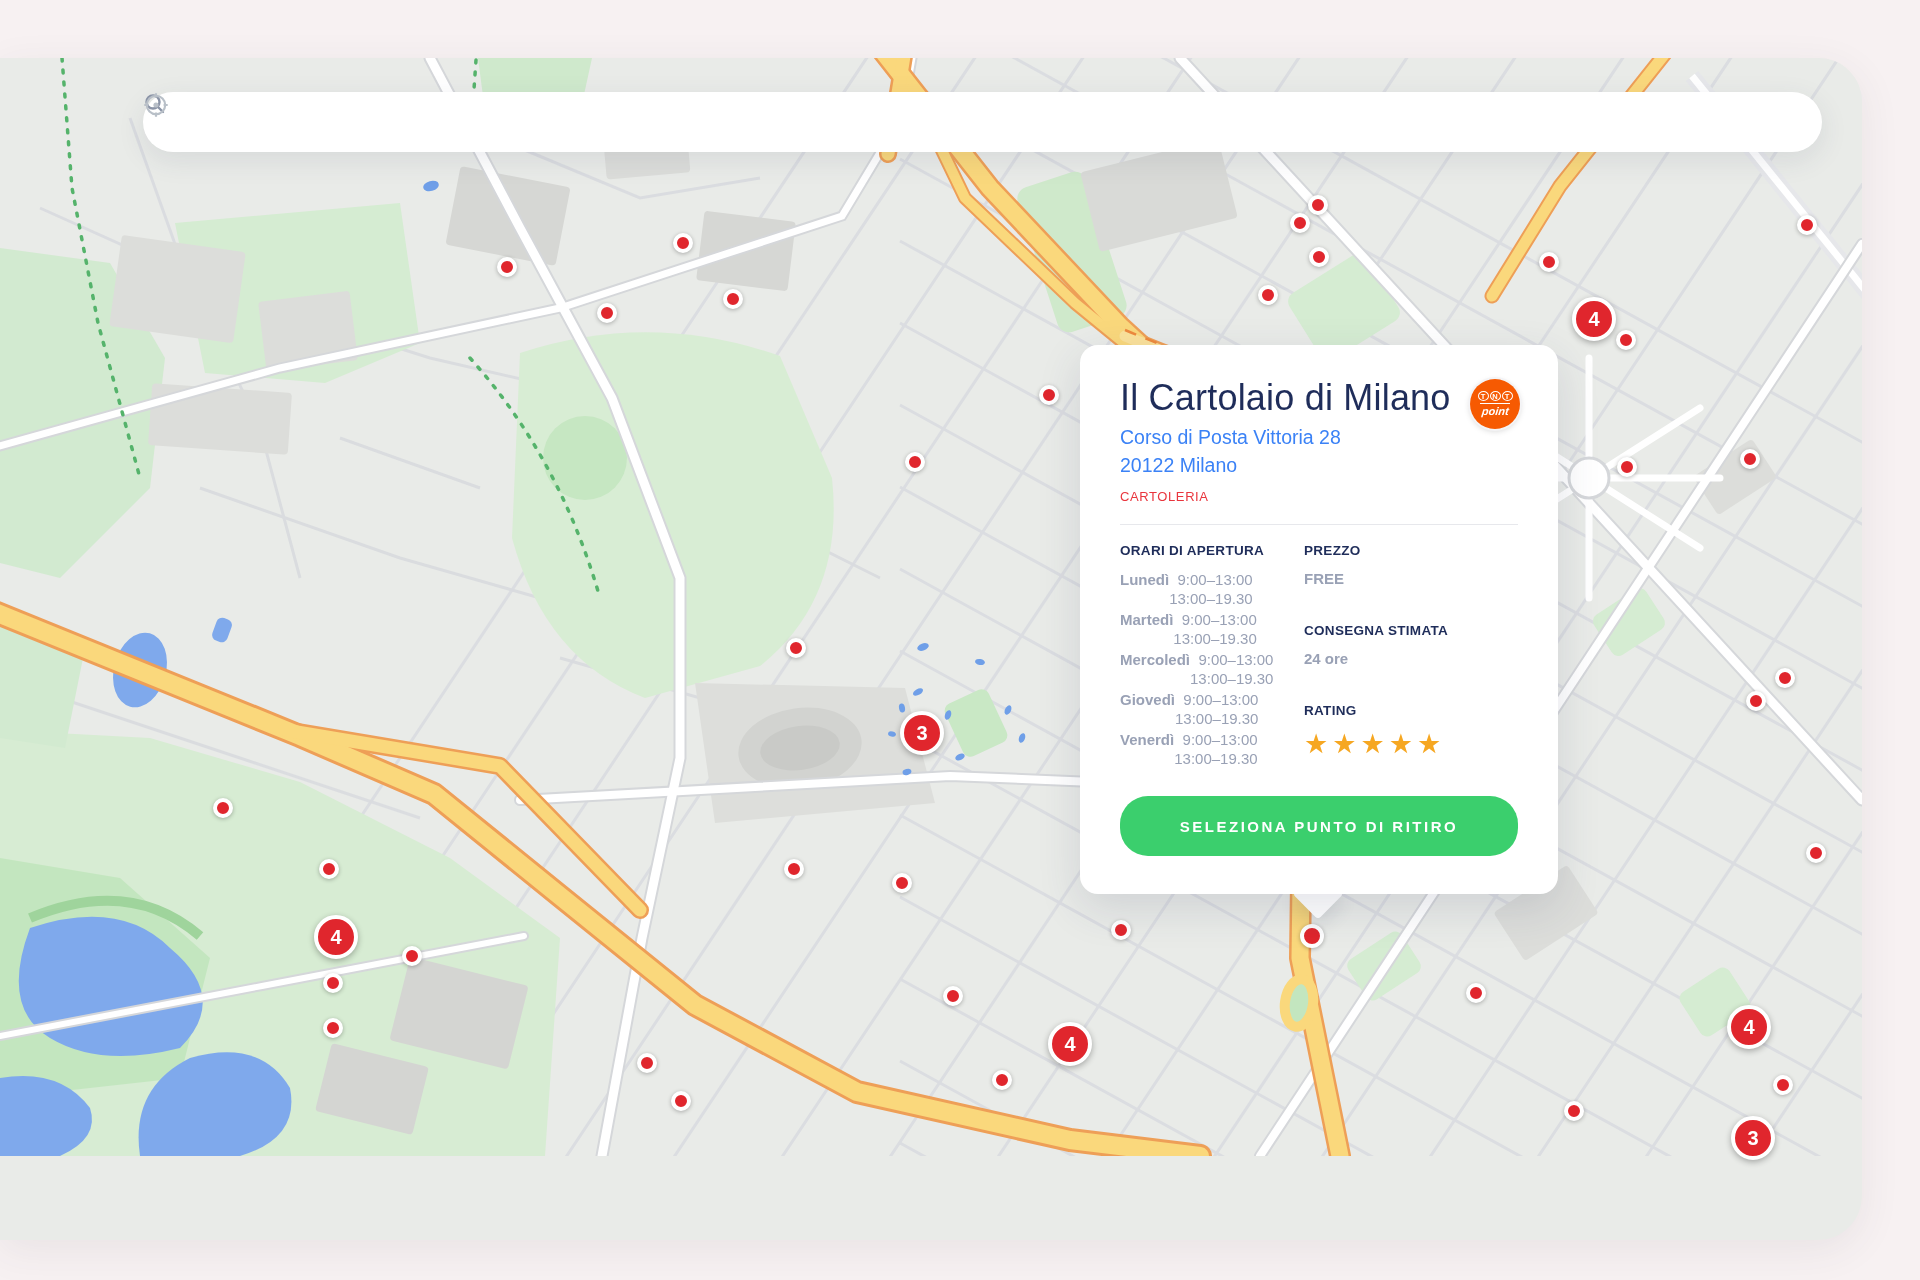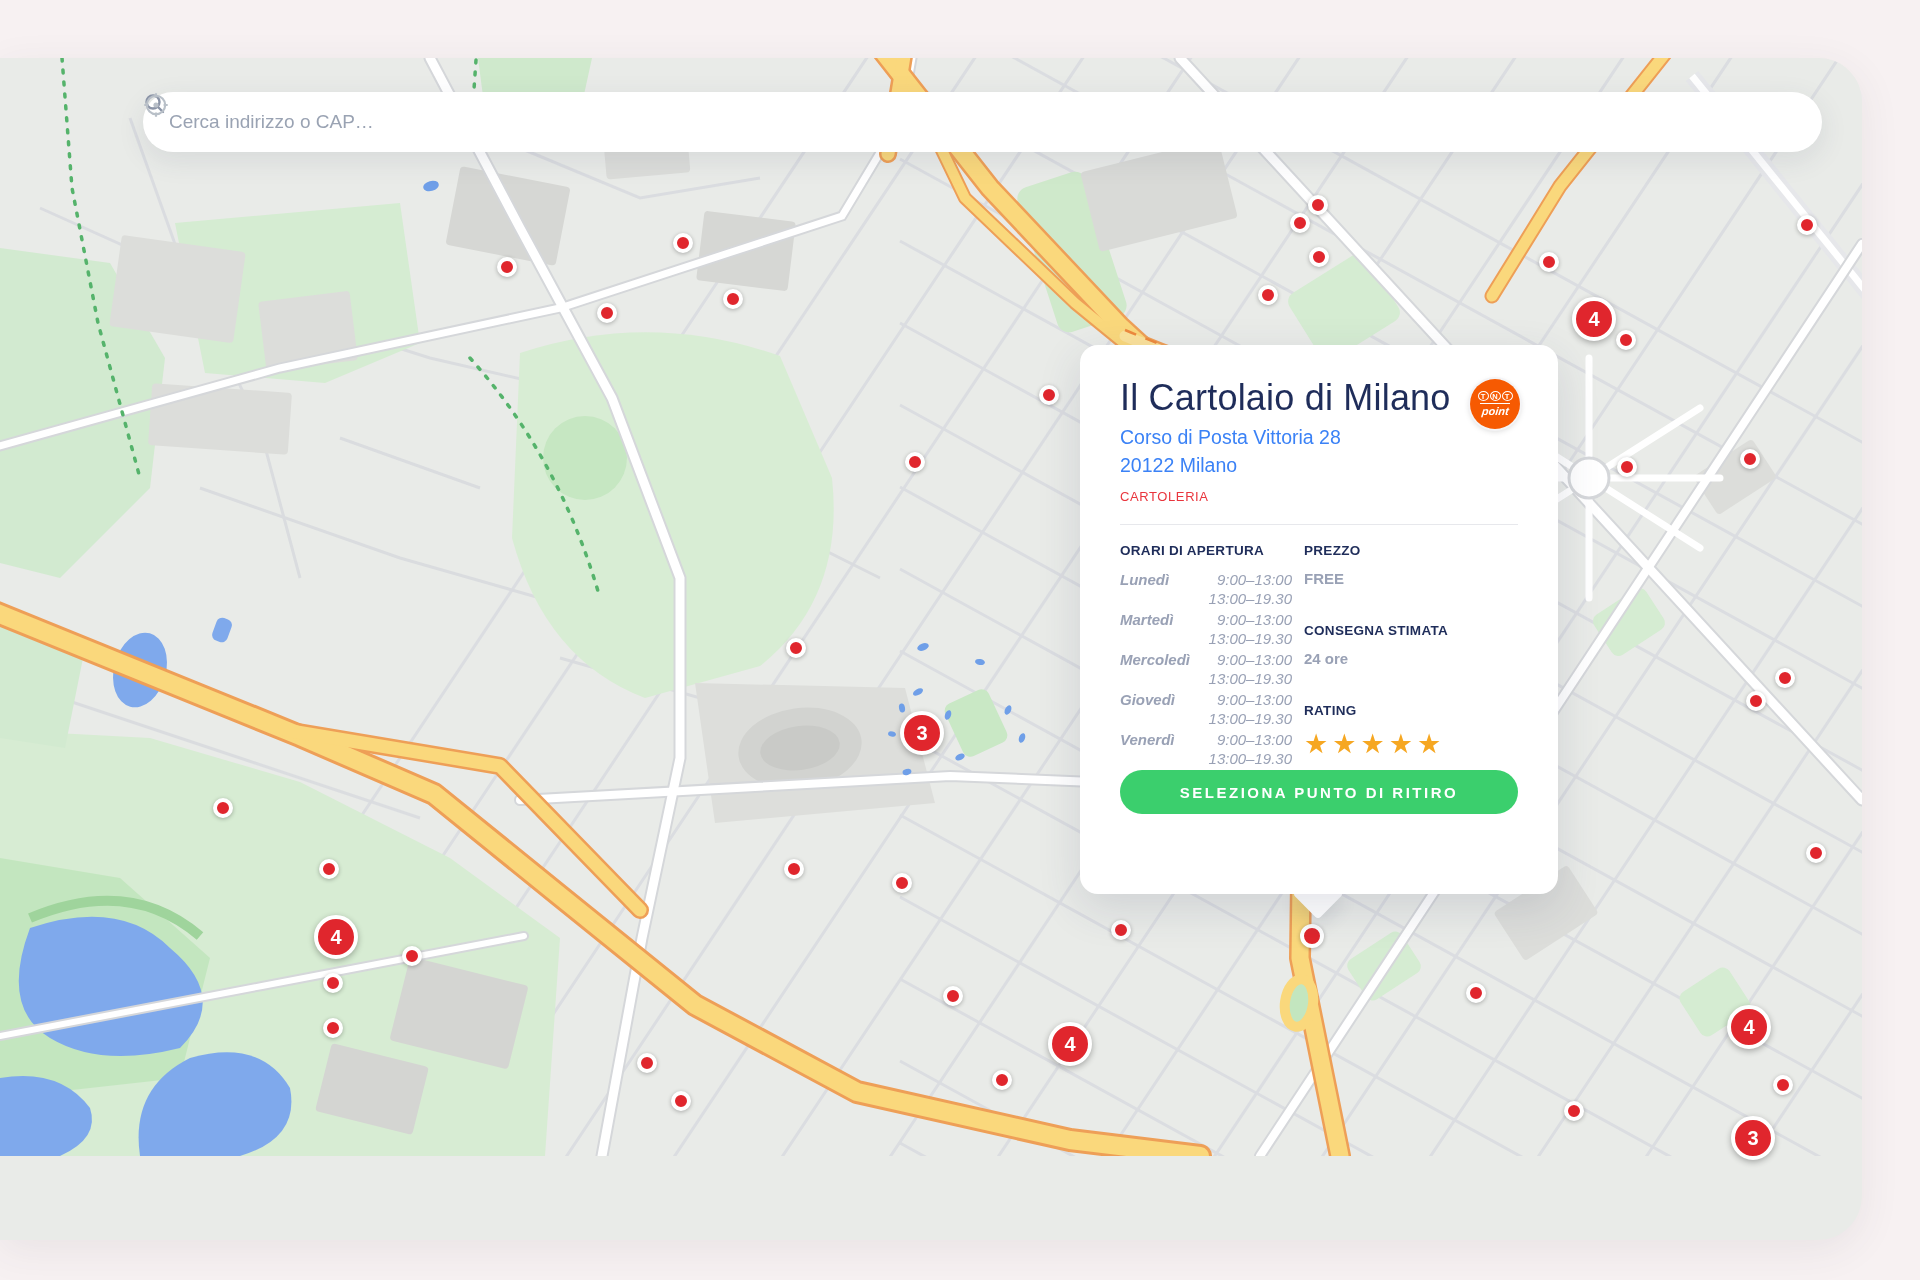--- a/index.html
+++ b/index.html
@@ -71,29 +71,29 @@
     font-size:7.5px; font-weight:bold; border:1.3px solid #fff; border-radius:50%;
     width:11px; height:10px; line-height:9.5px; text-align:center;
   }
   .tnt-line { width:30px; height:1.3px; background:#fff; margin:2px 0 1px 0; }
   .tnt-sub { font-style:italic; font-weight:bold; font-size:11px; transform:skewX(-6deg); }
 
   .card-cols { display:flex; }
   .col-left { width:172px; flex:0 0 auto; }
   .col-right { margin-left:12px; flex:1; }
   .sec-heading { font-size:13.5px; font-weight:bold; color:#1f2d5a; letter-spacing:.3px; margin-bottom:12px; }
-  .hours-row { display:flex; justify-content:space-between; margin-bottom:2px;font-style:italic; }
+  .hours-row { display:flex; margin-bottom:2px; }
   .hours-day { font-size:15px; font-weight:bold; color:#99a1b5; line-height:19px; }
   .hours-times { font-size:15px; color:#99a1b5; text-align:right; line-height:19px; }
   .sec-value { font-size:15px; font-weight:bold; color:#99a1b5; }
   .gap-lg { margin-top:36px; }
   .stars { margin-top:2px; font-size:27px; letter-spacing:4px; color:#f6a722; line-height:28px; }
 
   .cta-button {
-    display:block; width:398px; height:44px; 
+    display:block; width:398px; height:60px; margin-top:26px;
     border:none; border-radius:28px; background:#3bcf6d; color:#fff;
     font-family:inherit; font-size:15px; font-weight:bold; letter-spacing:2.5px;
     cursor:pointer;
   }
 
   
   .footer {
     position:absolute; left:0; bottom:0; width:1862px; height:84px;
     background:#fbf6f7; z-index:35; display:flex; align-items:center; justify-content:center;
   }
@@ -392,21 +392,20 @@
       </div>
 
       <button class="cta-button">SELEZIONA PUNTO DI RITIRO</button>
     </div>
 
     <div class="searchbar">
       <svg class="sicon" width="24" height="24" viewBox="0 0 24 24">
         <circle cx="10" cy="10" r="6.5" fill="none" stroke="#8a93a6" stroke-width="2.4"></circle>
         <line x1="15" y1="15" x2="20" y2="20" stroke="#8a93a6" stroke-width="2.4" stroke-linecap="round"></line>
       </svg>
-      <input type="text" placeholder="Cerca indirizzo o CAP…" style="">
       <svg class="sicon" width="26" height="26" viewBox="0 0 24 24">
         <circle cx="12" cy="12" r="8.5" fill="none" stroke="#b9c0c8" stroke-width="2"></circle>
         <circle cx="12" cy="12" r="2.4" fill="#b9c0c8"></circle>
         <line x1="12" y1="1.2" x2="12" y2="5" stroke="#b9c0c8" stroke-width="2"></line>
         <line x1="12" y1="19" x2="12" y2="22.8" stroke="#b9c0c8" stroke-width="2"></line>
         <line x1="1.2" y1="12" x2="5" y2="12" stroke="#b9c0c8" stroke-width="2"></line>
         <line x1="19" y1="12" x2="22.8" y2="12" stroke="#b9c0c8" stroke-width="2"></line>
       </svg>
     </div>
   </div>

